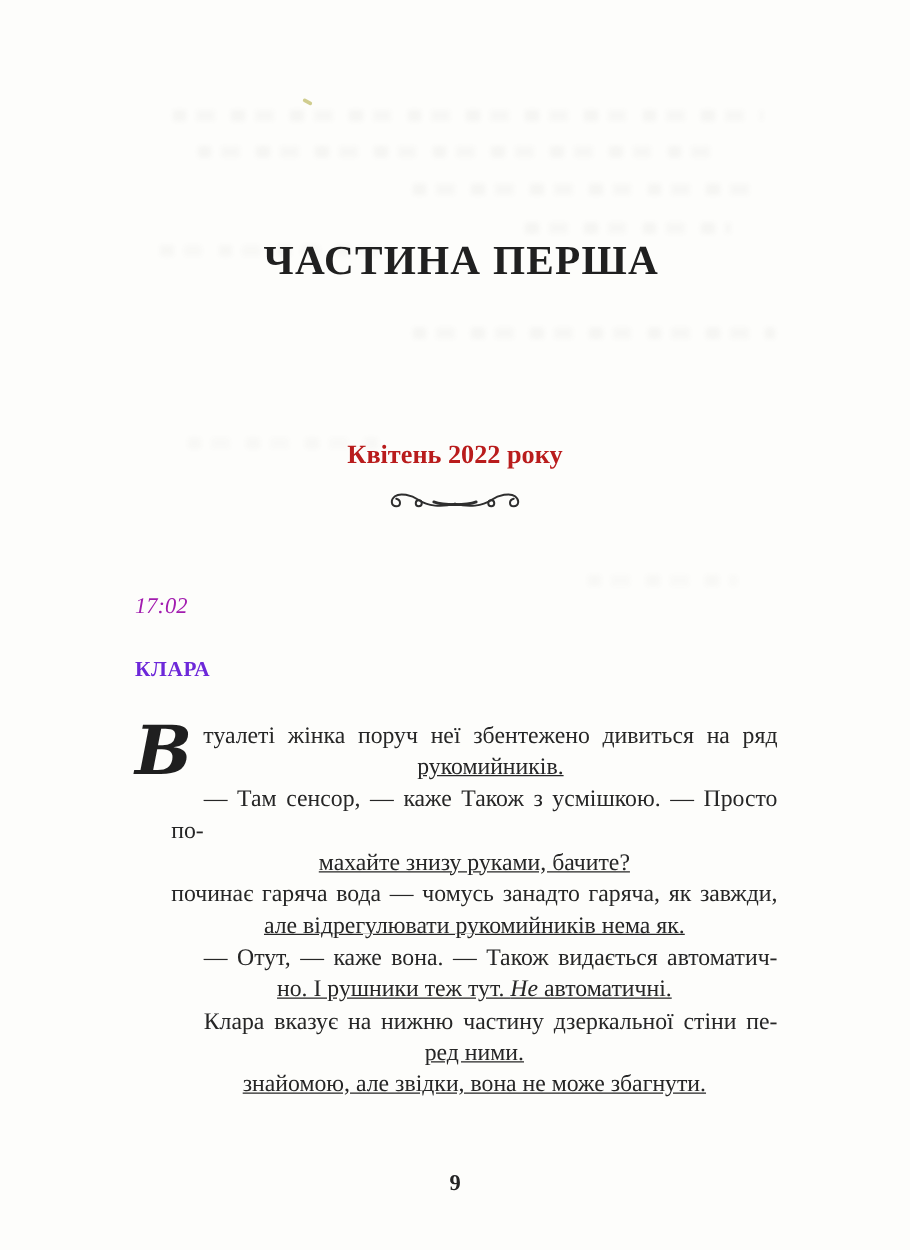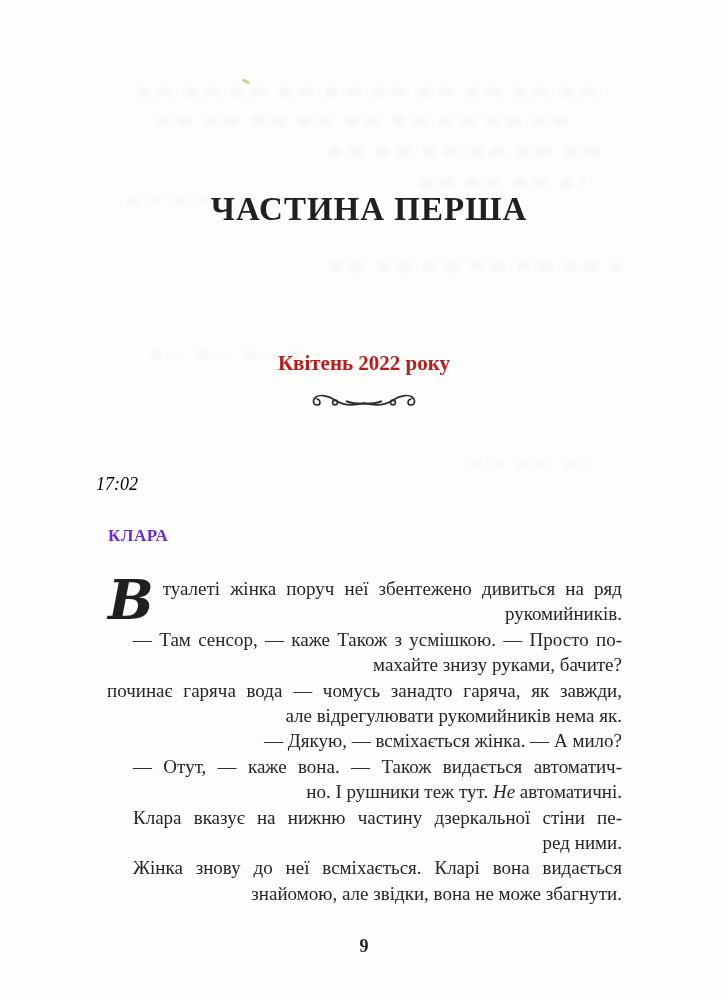--- a/index.html
+++ b/index.html
@@ -72,46 +72,46 @@
 
   .ornament {
     position: absolute;
     top: 388px; left: 0;
     width: 100%;
     text-align: center;
   }
 
   .time-label {
     position: absolute;
-    top: 474px; left: 96px;
+    top: 474px; left: 108px;
     font-size: 18px;
     font-style: italic;
-    color: #000000;
+    color: #a21caf;
   }
 
   .character-name {
     position: absolute;
     top: 526px; left: 108px;
     font-size: 17px;
     font-weight: bold;
     letter-spacing: 0.5px;
     color: #6d28d9;
   }
 
   .body-text {
     position: absolute;
     top: 576px; left: 107px;
     width: 515px;
     font-size: 19px;
     line-height: 25.4px;
     color: #262626;
   }
   .para { margin: 0; }
-  .line { text-align: justify; text-align-last: justify; }
-  .line.last { text-align: right; text-align-last: auto; }
+  .line { text-align: justify; text-align-last: justify; margin-left: 30px; }
+  .line.last { text-align: center; text-align-last: auto; text-decoration: underline; }
   .para.indented .line.first { text-indent: 26px; }
   .line em { font-style: italic; }
 
   .dropcap {
     float: left;
     font-family: "DejaVu Serif", serif;
     font-style: italic;
     font-weight: bold;
     font-size: 54px;
     line-height: 44px;
@@ -173,30 +173,26 @@
       </div>
       <div class="para indented">
         <div class="line first">— Там сенсор, — каже Також з усмішкою. — Просто по-</div>
         <div class="line last">махайте знизу руками, бачите?</div>
       </div>
       <div class="para indented">
         <div class="line">починає гаряча вода — чомусь занадто гаряча, як завжди,</div>
         <div class="line last">але відрегулювати рукомийників нема як.</div>
       </div>
       <div class="para indented">
-        <div class="line first last">— Дякую, — всміхається жінка. — А мило?</div>
-      </div>
-      <div class="para indented">
         <div class="line first">— Отут, — каже вона. — Також видається автоматич-</div>
         <div class="line last">но. І рушники теж тут. <em>Не</em> автоматичні.</div>
       </div>
       <div class="para indented">
         <div class="line first">Клара вказує на нижню частину дзеркальної стіни пе-</div>
         <div class="line last">ред ними.</div>
       </div>
       <div class="para indented">
-        <div class="line first">Жінка знову до неї всміхається. Кларі вона видається</div>
         <div class="line last">знайомою, але звідки, вона не може збагнути.</div>
       </div>
     </div>
 
   <div class="page-number">9</div>
 </div>
 
 </body></html>

